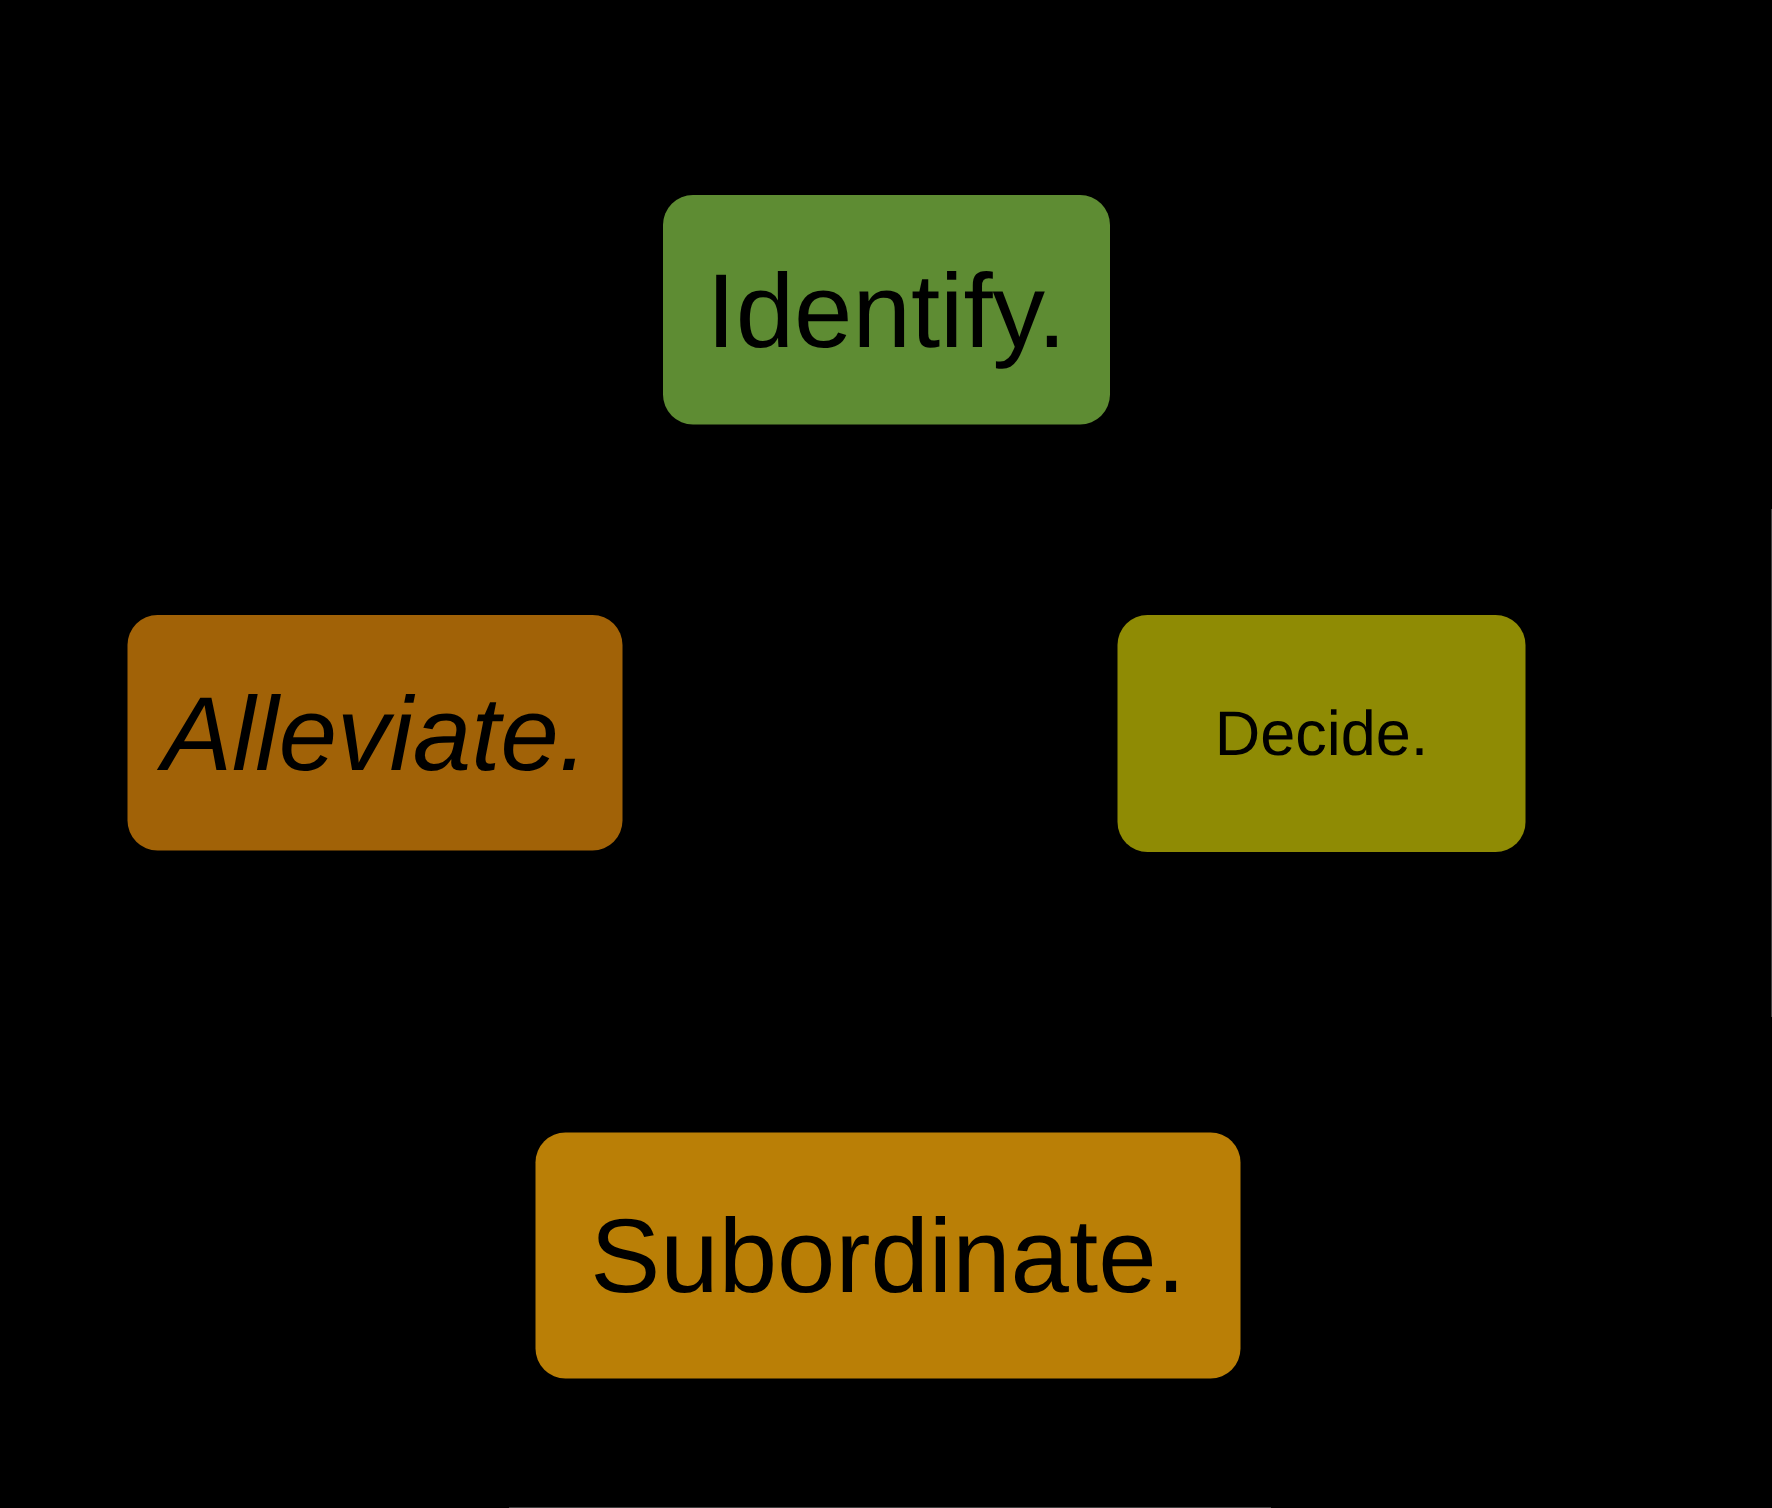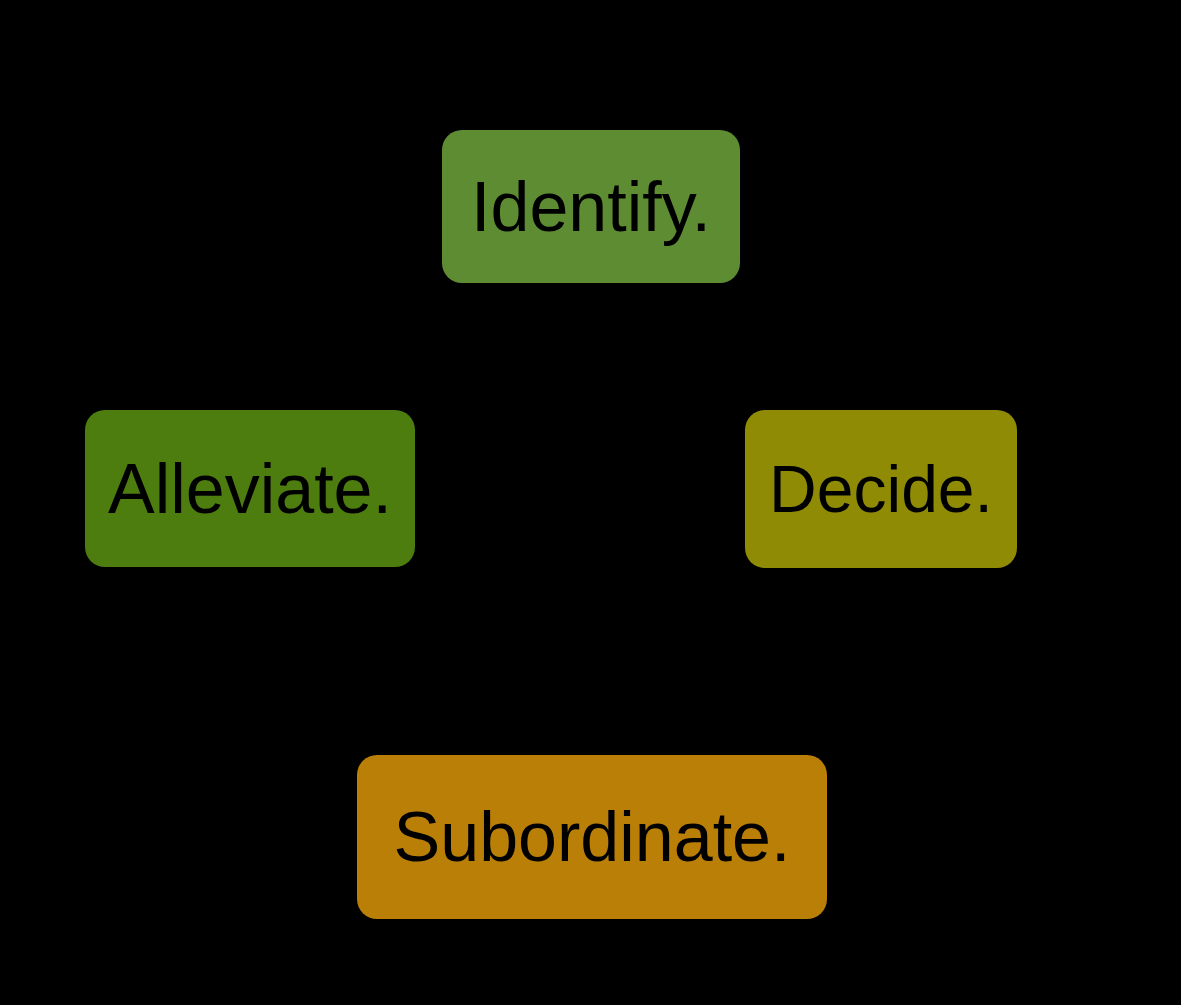--- a/index.html
+++ b/index.html
@@ -40,40 +40,40 @@
     top: 410px;
     width: 330px;
     height: 157px;
     font-size: 70px;
   }
   .node-decide {
     left: 745px;
     top: 410px;
     width: 272px;
     height: 158px;
-    font-size: 66px;
+    font-size: 42px;
   }
   .node-subordinate {
     left: 357px;
     top: 755px;
     width: 470px;
     height: 164px;
     font-size: 70px;
   }
 </style>
 </head>
 <body>
 
 <div class="canvas" style="background: rgb(0, 0, 0);">
 
   <div class="node node-identify" style="background: rgb(94, 140, 51);">
     <span class="label">Identify.</span>
   </div>
 
-  <div class="node node-alleviate" style="background: #4d7c0f;">
+  <div class="node node-alleviate" style="background: #a16207; font-style: italic;">
     <span class="label">Alleviate.</span>
   </div>
 
   <div class="node node-decide" style="background: rgb(143, 139, 4);">
     <span class="label">Decide.</span>
   </div>
 
   <div class="node node-subordinate" style="background: rgb(186, 127, 6);">
     <span class="label">Subordinate.</span>
   </div>

